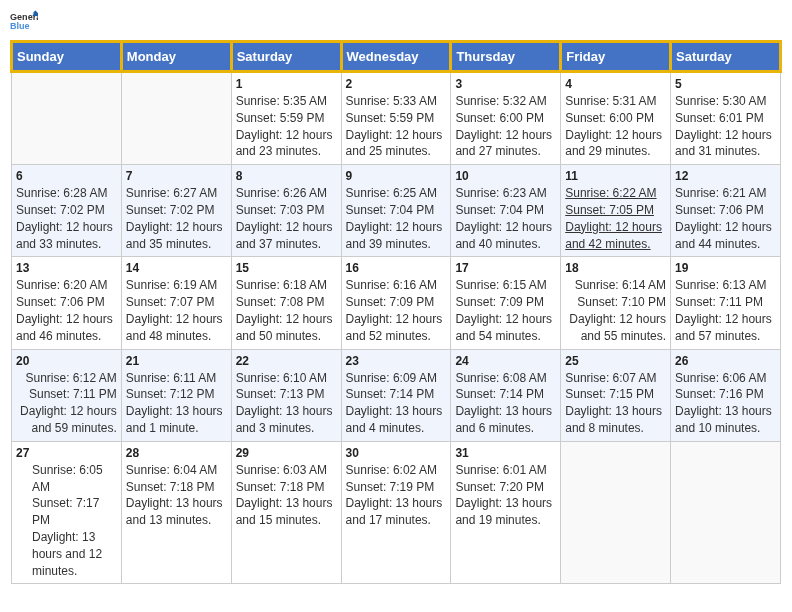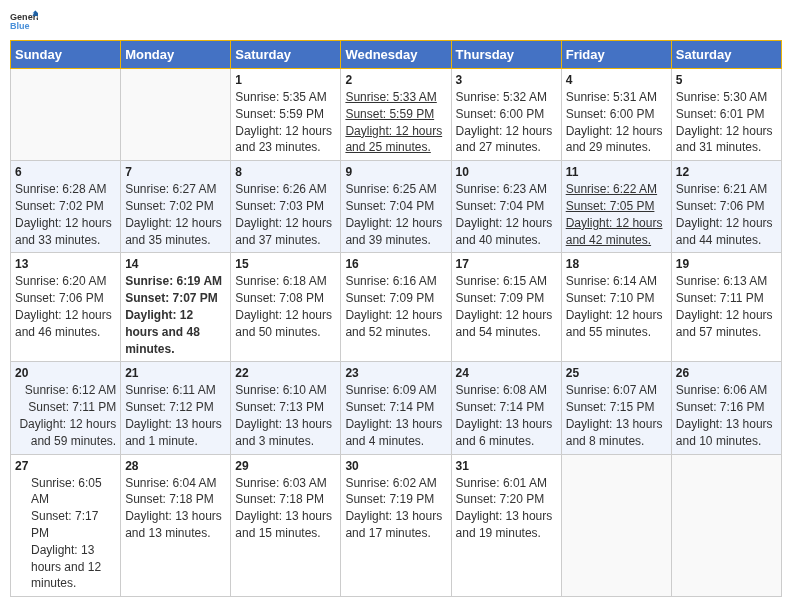--- a/index.html
+++ b/index.html
@@ -42,21 +42,21 @@
       border-collapse: collapse;
       font-size: 11px;
     }
     thead tr th {
       background: #4472c4;
       color: #fff;
       padding: 6px 4px;
       text-align: left;
       font-size: 13px;
       font-weight: bold;
-      border: 1px solid #eab308;
+      border: 3px solid #eab308;
     }
     tbody tr td {
       border: 1px solid #ccc;
       vertical-align: top;
       padding: 4px;
       width: calc(100% / 7);
       min-height: 80px;
       height: 85px;
       background: #fff;
     }
@@ -113,21 +113,21 @@
         <td class="empty-cell"></td>
         <td class="empty-cell"></td>
         <td>
           <div class="day-num">1</div>
           <div class="day-info" style="white-space: pre-line;">Sunrise: 5:35 AM
 Sunset: 5:59 PM
 Daylight: 12 hours and 23 minutes.</div>
         </td>
         <td>
           <div class="day-num">2</div>
-          <div class="day-info" style="white-space: pre-line; text-decoration: underline;">Sunrise: 5:33 AM
+          <div class="day-info" style="white-space: pre-line;">Sunrise: 5:33 AM
 Sunset: 5:59 PM
 Daylight: 12 hours and 25 minutes.</div>
         </td>
         <td>
           <div class="day-num">3</div>
           <div class="day-info" style="white-space: pre-line;">Sunrise: 5:32 AM
 Sunset: 6:00 PM
 Daylight: 12 hours and 27 minutes.</div>
         </td>
         <td>
@@ -189,21 +189,21 @@
       </tr>
       <tr>
         <td>
           <div class="day-num">13</div>
           <div class="day-info" style="white-space: pre-line;">Sunrise: 6:20 AM
 Sunset: 7:06 PM
 Daylight: 12 hours and 46 minutes.</div>
         </td>
         <td>
           <div class="day-num">14</div>
-          <div class="day-info" style="white-space: pre-line; font-weight: bold;">Sunrise: 6:19 AM
+          <div class="day-info" style="white-space: pre-line;">Sunrise: 6:19 AM
 Sunset: 7:07 PM
 Daylight: 12 hours and 48 minutes.</div>
         </td>
         <td>
           <div class="day-num">15</div>
           <div class="day-info" style="white-space: pre-line;">Sunrise: 6:18 AM
 Sunset: 7:08 PM
 Daylight: 12 hours and 50 minutes.</div>
         </td>
         <td>
@@ -213,21 +213,21 @@
 Daylight: 12 hours and 52 minutes.</div>
         </td>
         <td>
           <div class="day-num">17</div>
           <div class="day-info" style="white-space: pre-line;">Sunrise: 6:15 AM
 Sunset: 7:09 PM
 Daylight: 12 hours and 54 minutes.</div>
         </td>
         <td>
           <div class="day-num">18</div>
-          <div class="day-info" style="white-space: pre-line;">Sunrise: 6:14 AM
+          <div class="day-info" style="white-space: pre-line; text-align: right;">Sunrise: 6:14 AM
 Sunset: 7:10 PM
 Daylight: 12 hours and 55 minutes.</div>
         </td>
         <td>
           <div class="day-num">19</div>
           <div class="day-info" style="white-space: pre-line;">Sunrise: 6:13 AM
 Sunset: 7:11 PM
 Daylight: 12 hours and 57 minutes.</div>
         </td>
       </tr>

